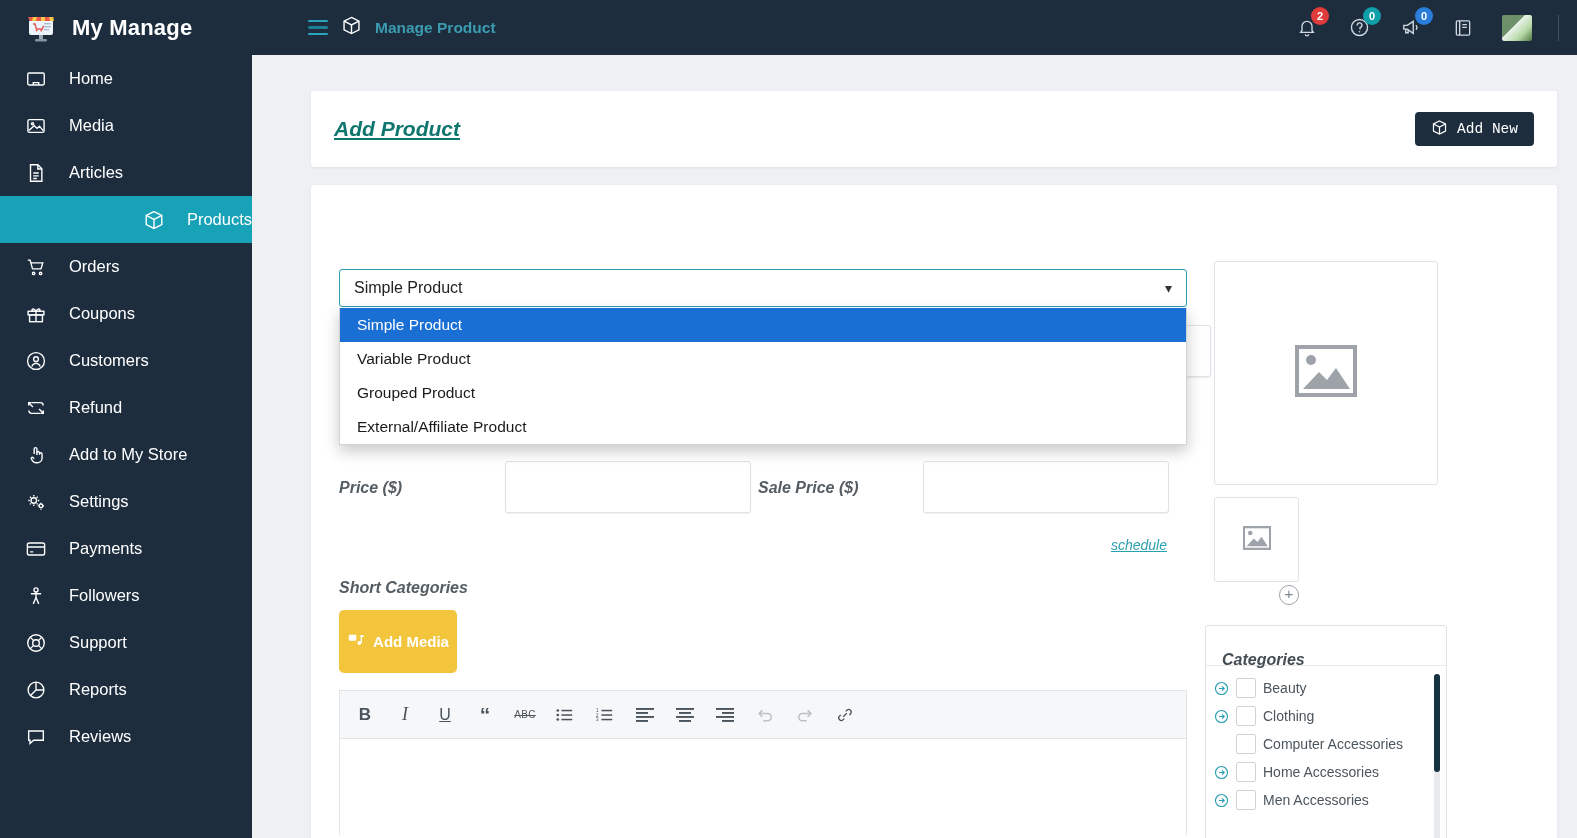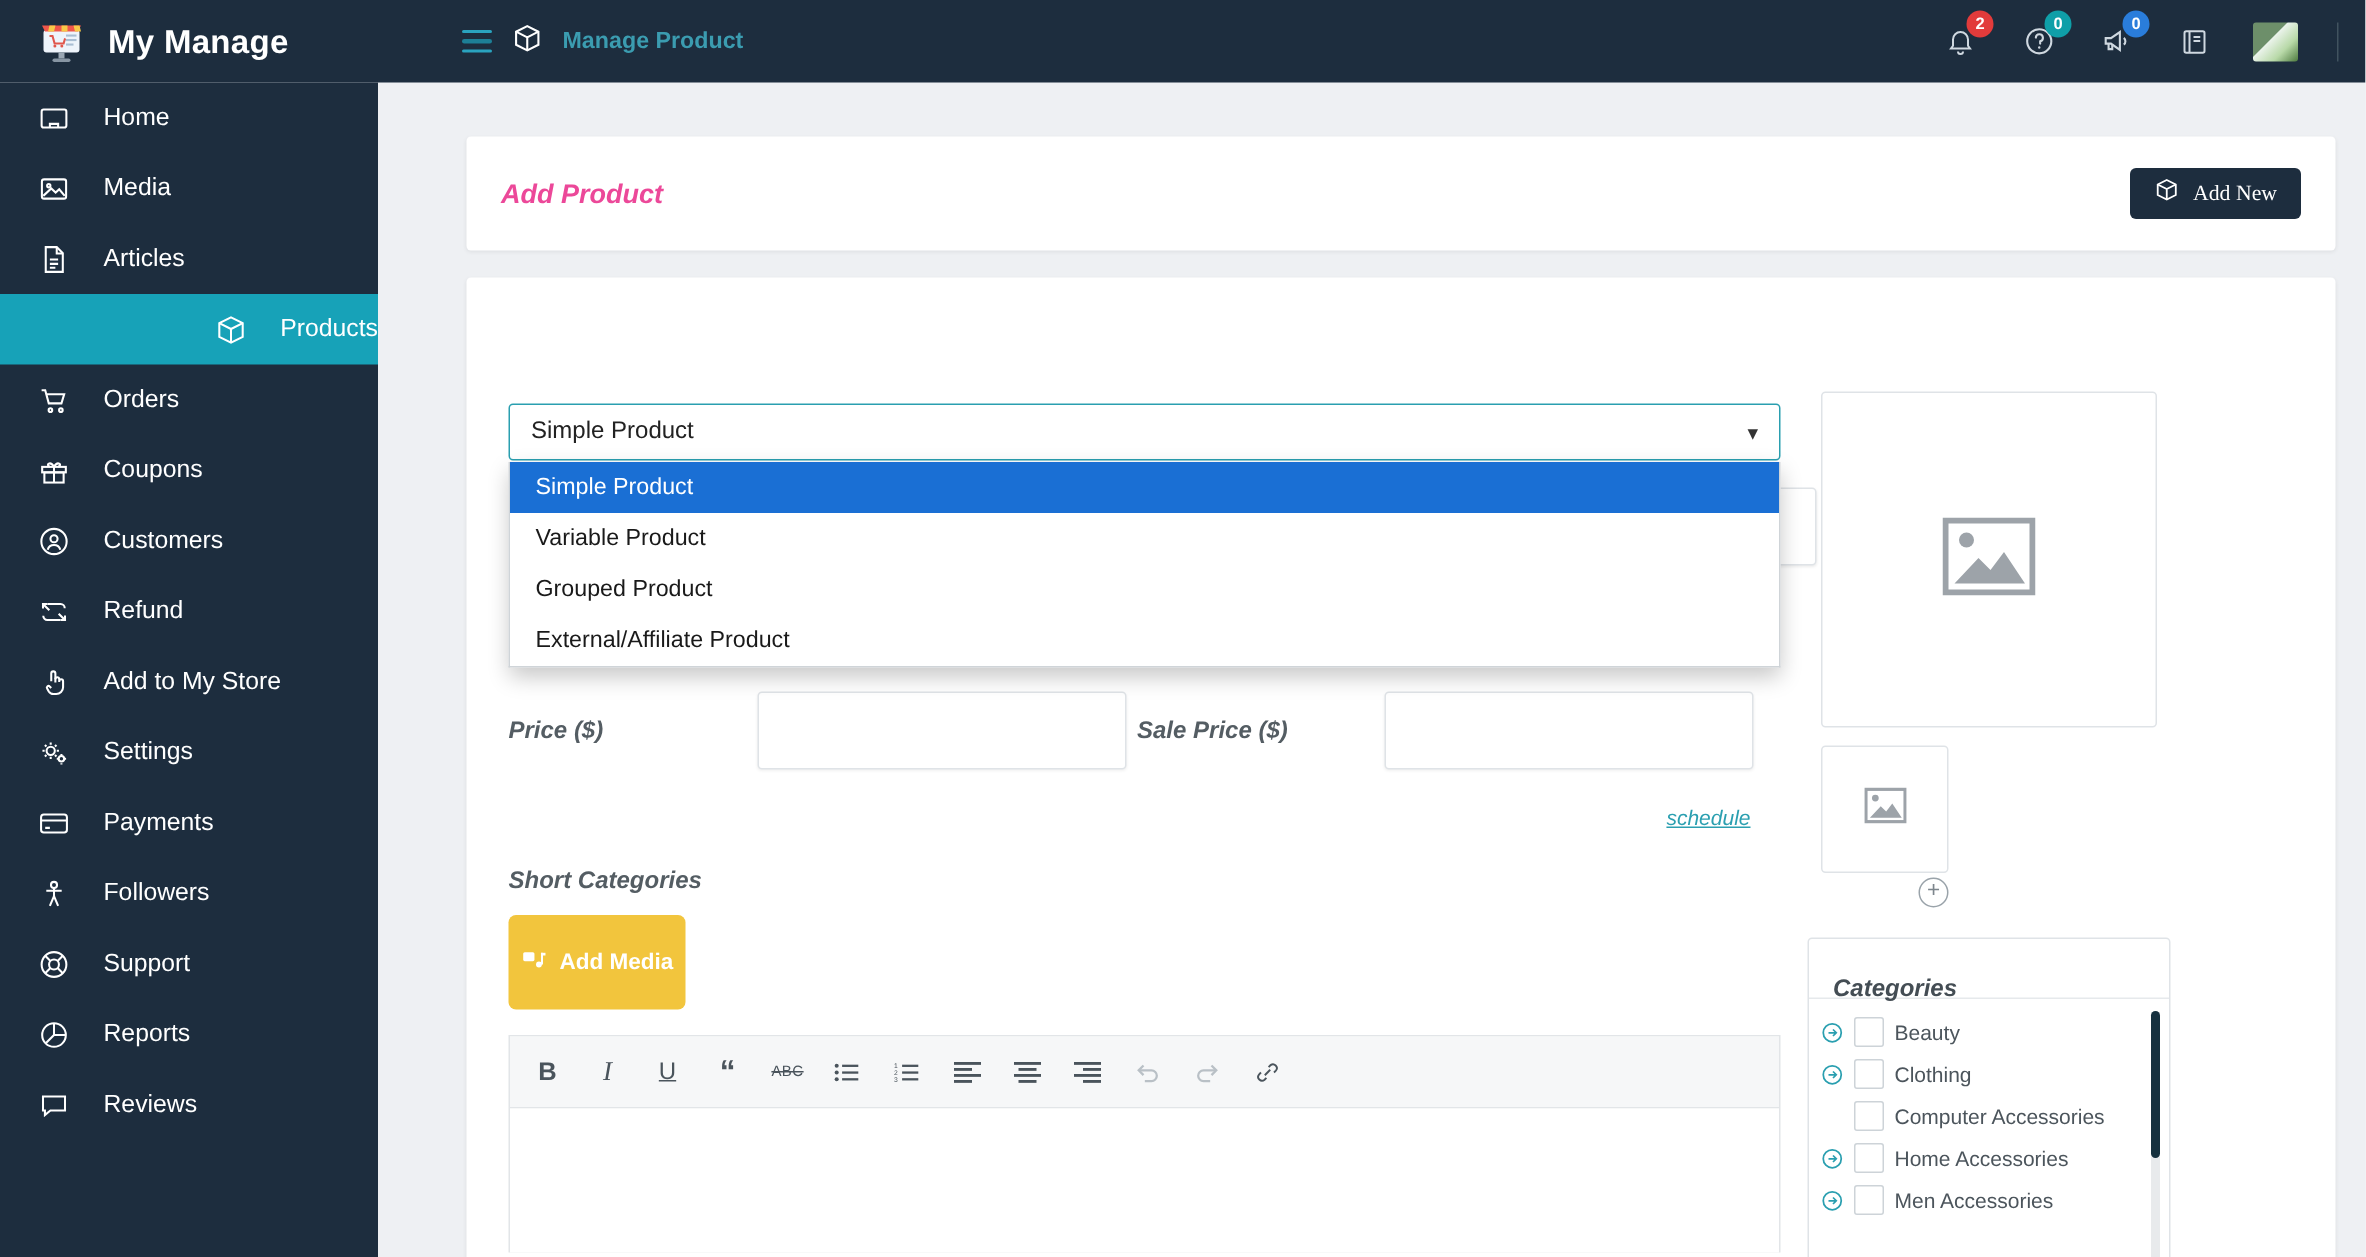--- a/index.html
+++ b/index.html
@@ -52,26 +52,26 @@
   .nav-ico svg { display: block; }
 
   
   .main { position: absolute; top: 55px; left: 300px; width: 1277px; height: 783px; background: #eef0f3; }
 
   .page-head {
     position: absolute; top: 36px; left: 11px; width: 1246px; height: 76px;
     background: #fff; border-radius: 3px; display: flex; align-items: center;
     padding: 0 23px; box-shadow: 0 1px 3px rgba(0,0,0,.07);
   }
-  .page-title { font-size: 18px; font-weight: bold; font-style: italic; color: #ec4899; }
+  .page-title { font-size: 21px; font-weight: bold; font-style: italic; color: #0f766e; text-decoration: underline; }
   .add-new-btn {
     margin-left: auto; background: #1d2d3e; color: #fff; border: none;
     height: 34px; padding: 0 16px; border-radius: 4px; font-size: 14.5px;
     display: flex; align-items: center; gap: 9px; cursor: pointer;
-    font-family: Liberation Serif, serif;
+    font-family: Liberation Mono, monospace;
   }
 
   .panel {
     position: absolute; top: 130px; left: 11px; width: 1246px; height: 660px;
     background: #fff; border-radius: 3px; box-shadow: 0 1px 3px rgba(0,0,0,.07);
   }
 
   
   .form-col { position: absolute; top: 0; left: 0; width: 880px; height: 660px; }
 

